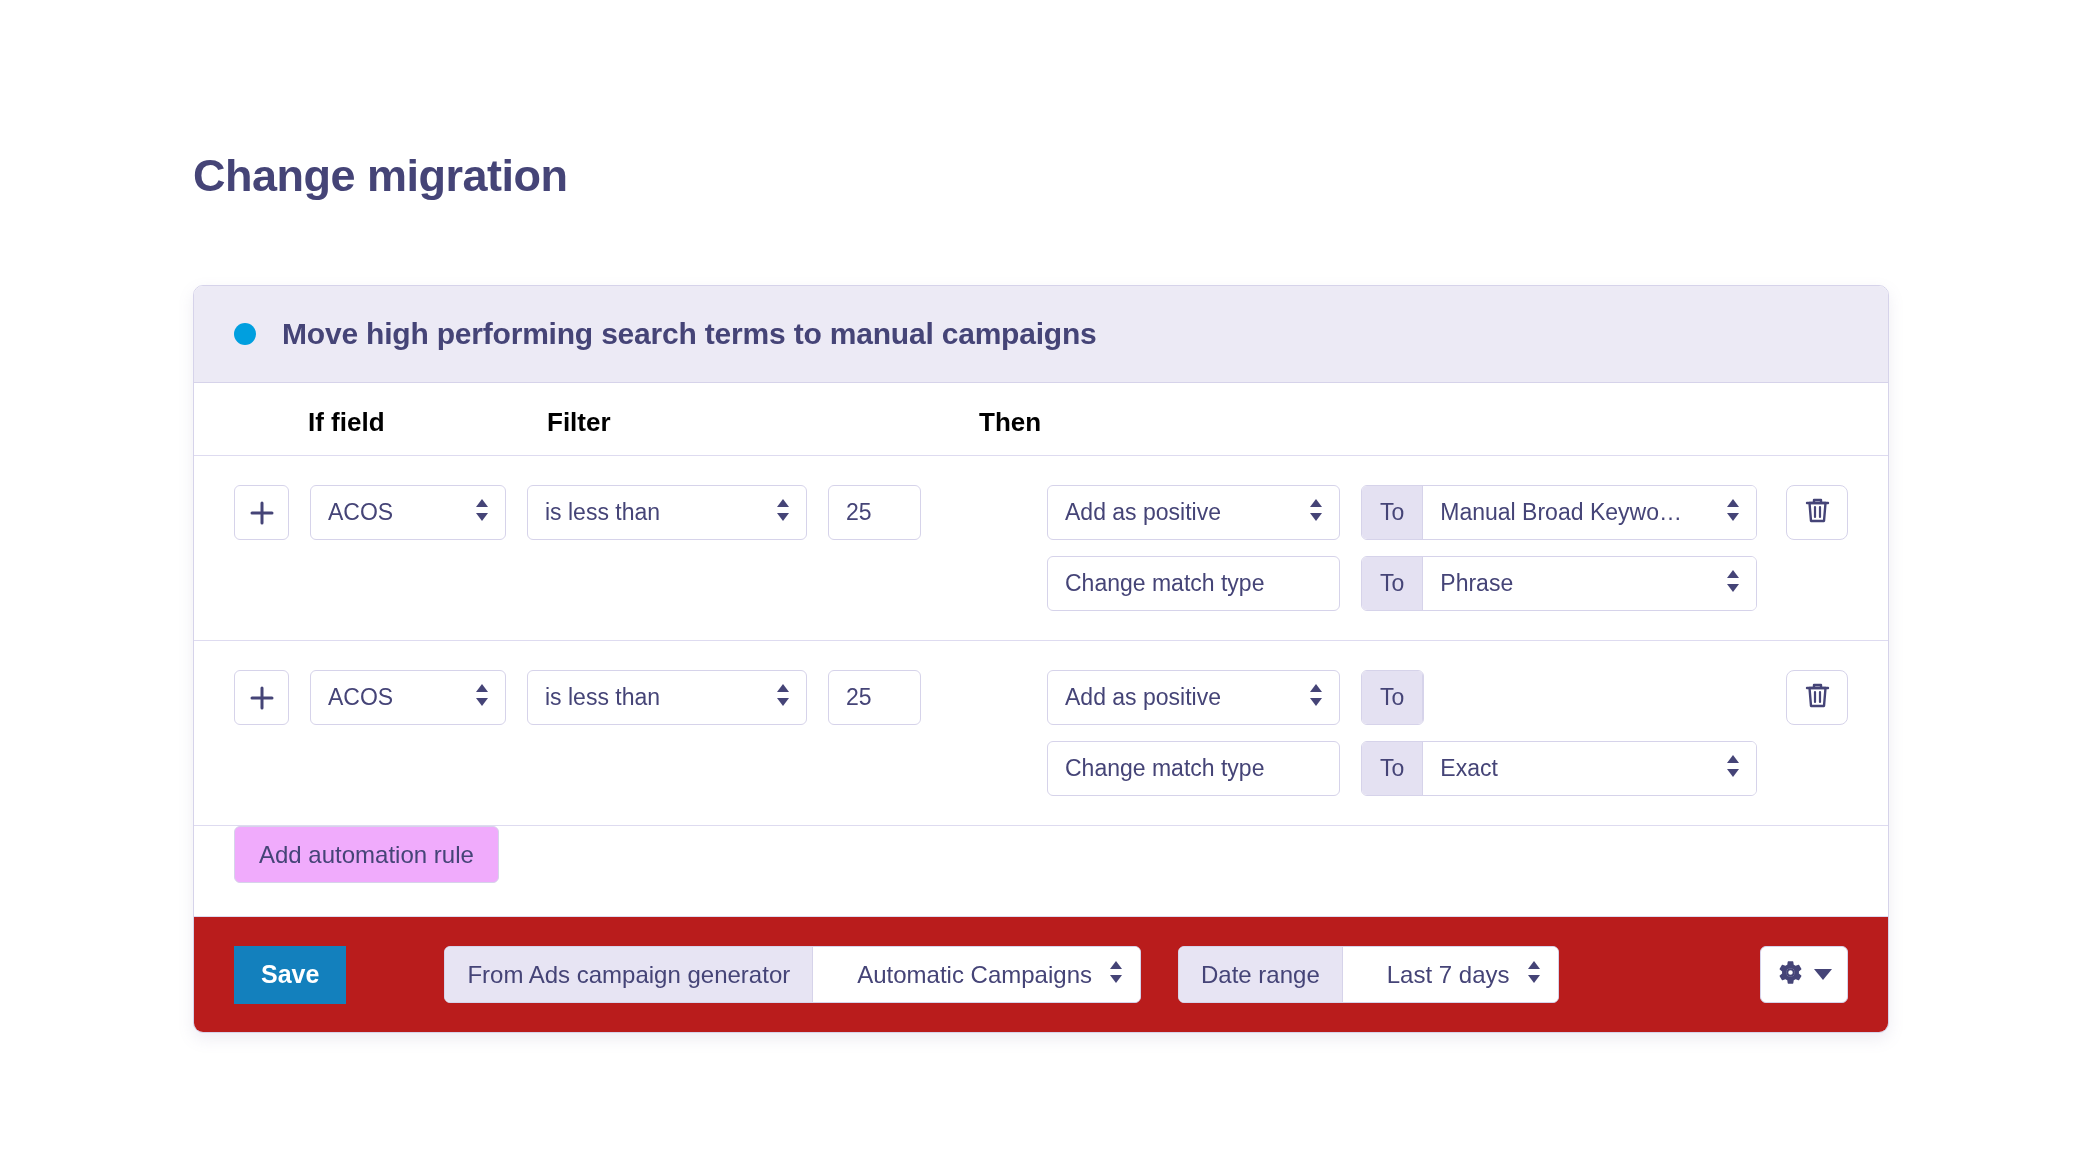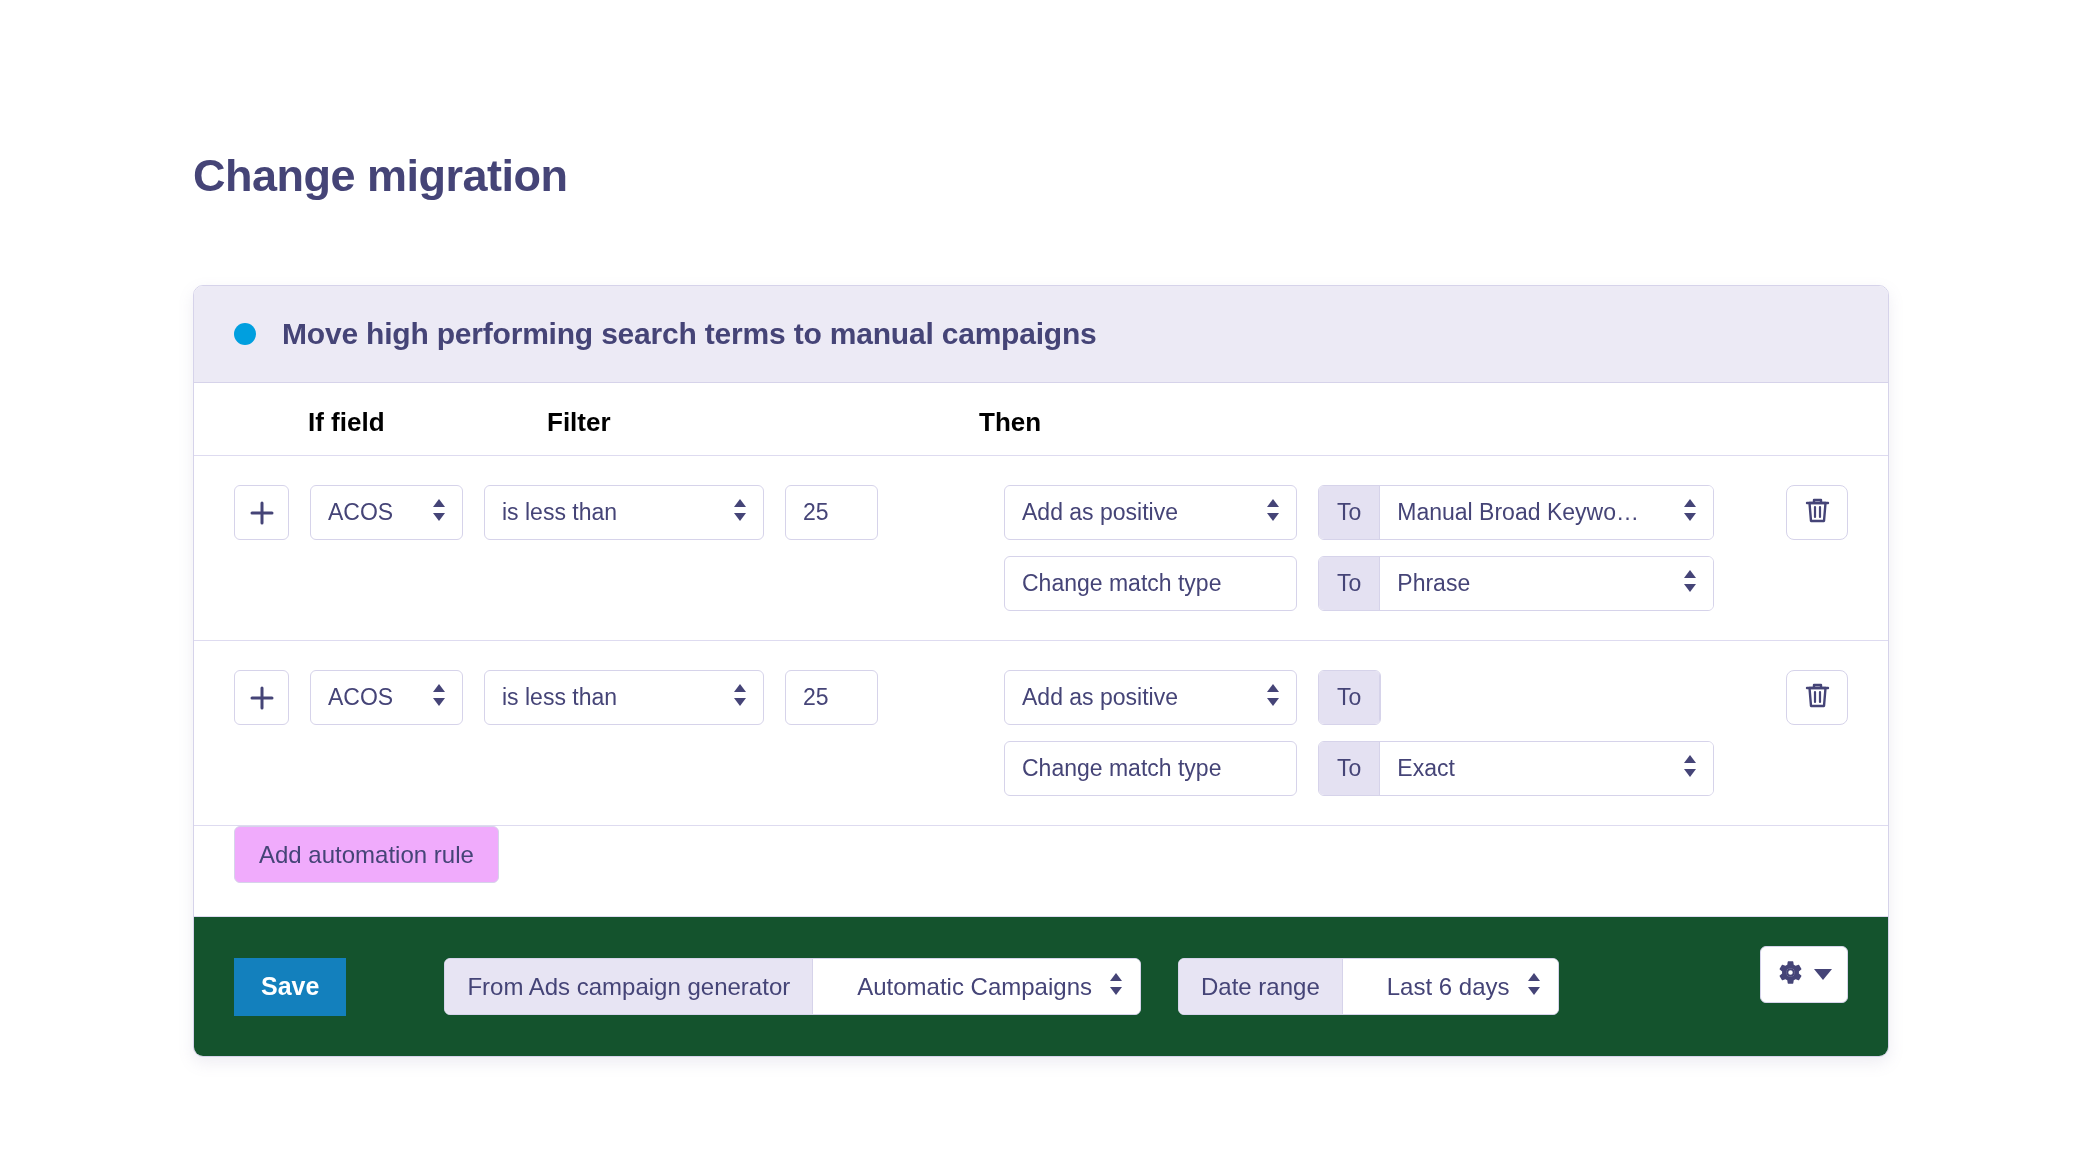--- a/index.html
+++ b/index.html
@@ -149,21 +149,21 @@
     white-space: nowrap;
   }
   .select .updown {
     position: absolute;
     right: 15px;
     top: 50%;
     transform: translateY(-50%);
   }
   .select.no-arrow { padding-right: 17px; }
 
-  .w-acos    { width: 153px; }
+  .w-acos    { width: 196px; }
   .w-filter  { width: 280px; }
   .w-value   { width: 93px; justify-content: flex-start; }
   .w-value   { padding-right: 17px; }
 
   
   .then-group {
     display: flex;
     flex-direction: column;
     gap: 16px;
     margin-left: 126px;
@@ -247,25 +247,25 @@
     padding: 0 24px;
     font-size: 24px;
     color: #454477;
     cursor: pointer;
   }
 
   
   .card-footer {
     position: relative;
     border-top: 1px solid #dedbf0;
-    height: 140px;
+    height: 116px;
     display: flex;
     align-items: center;
     padding-left: 40px;
-    background: #14532d;
+    background: #b91c1c;
   }
   .save-btn {
     background: #1380bd;
     color: #ffffff;
     font-size: 25px;
     font-weight: bold;
     border: none;
     border-radius: 0;
     height: 58px;
     padding: 0 27px;
@@ -528,21 +528,21 @@
               <path d="M8 2 L14 10 L2 10 Z" fill="#454477"></path>
               <path d="M8 24 L14 16 L2 16 Z" fill="#454477"></path>
             </svg>
           </span>
         </div>
       </div>
 
       <div class="prefix-combo gap-date">
         <span class="prefix-label">Date range</span>
         <div class="prefix-select">
-          <span>Last 6 days</span>
+          <span>Last 7 days</span>
           <span class="updown">
             <svg width="16" height="26" viewBox="0 0 16 26" aria-hidden="true">
               <path d="M8 2 L14 10 L2 10 Z" fill="#454477"></path>
               <path d="M8 24 L14 16 L2 16 Z" fill="#454477"></path>
             </svg>
           </span>
         </div>
       </div>
 
       <div class="gear-btn">

